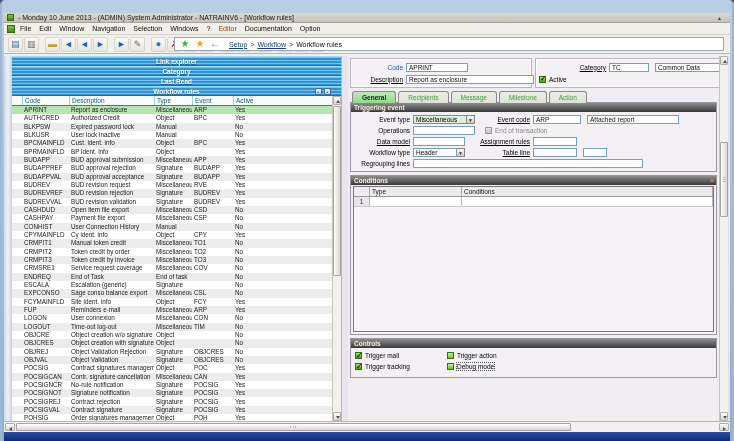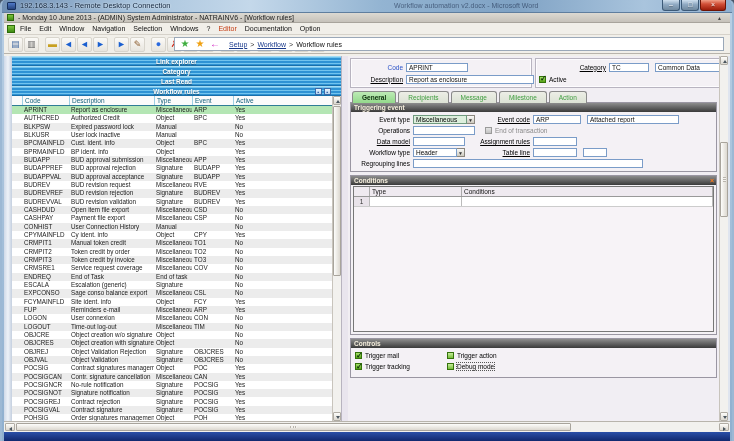--- a/index.html
+++ b/index.html
@@ -154,30 +154,20 @@
   .crow span { font-size:6.5px; line-height:10px; border-right:1px solid #bbb; }
   .crow .cc0 { background:#e9e3ea; text-align:center; color:#333; }
   .grp-ctl { margin-top:3px; height:40px; }
   .ctlgrid { display:grid; grid-template-columns:92px auto; row-gap:4px; padding:4px 0 0 4px; }
   .ctl { display:flex; align-items:center; }
 </style>
 </head>
 <body>
 
 <div class="rdp">
-  <div class="rdp-tb">
-    <span class="rdp-ic"></span>
-    <span class="rdp-title">192.168.3.143 - Remote Desktop Connection</span>
-    <span class="ghost">Workflow automation v2.docx - Microsoft Word</span>
-    <span class="wbtns">
-      <span class="wb">–</span>
-      <span class="wb">□</span>
-      <span class="wb close">×</span>
-    </span>
-  </div>
 
   <div class="app">
     <div class="app-tb">
       <span class="sage-ic"></span>
       <span class="app-title">- Monday 10 June 2013 - (ADMIN) System Administrator - NATRAINV6 - [Workflow rules]</span>
       <span class="restore">▲</span>
     </div>
 
     <div class="menubar">
       <span class="mchild-ic"></span>

